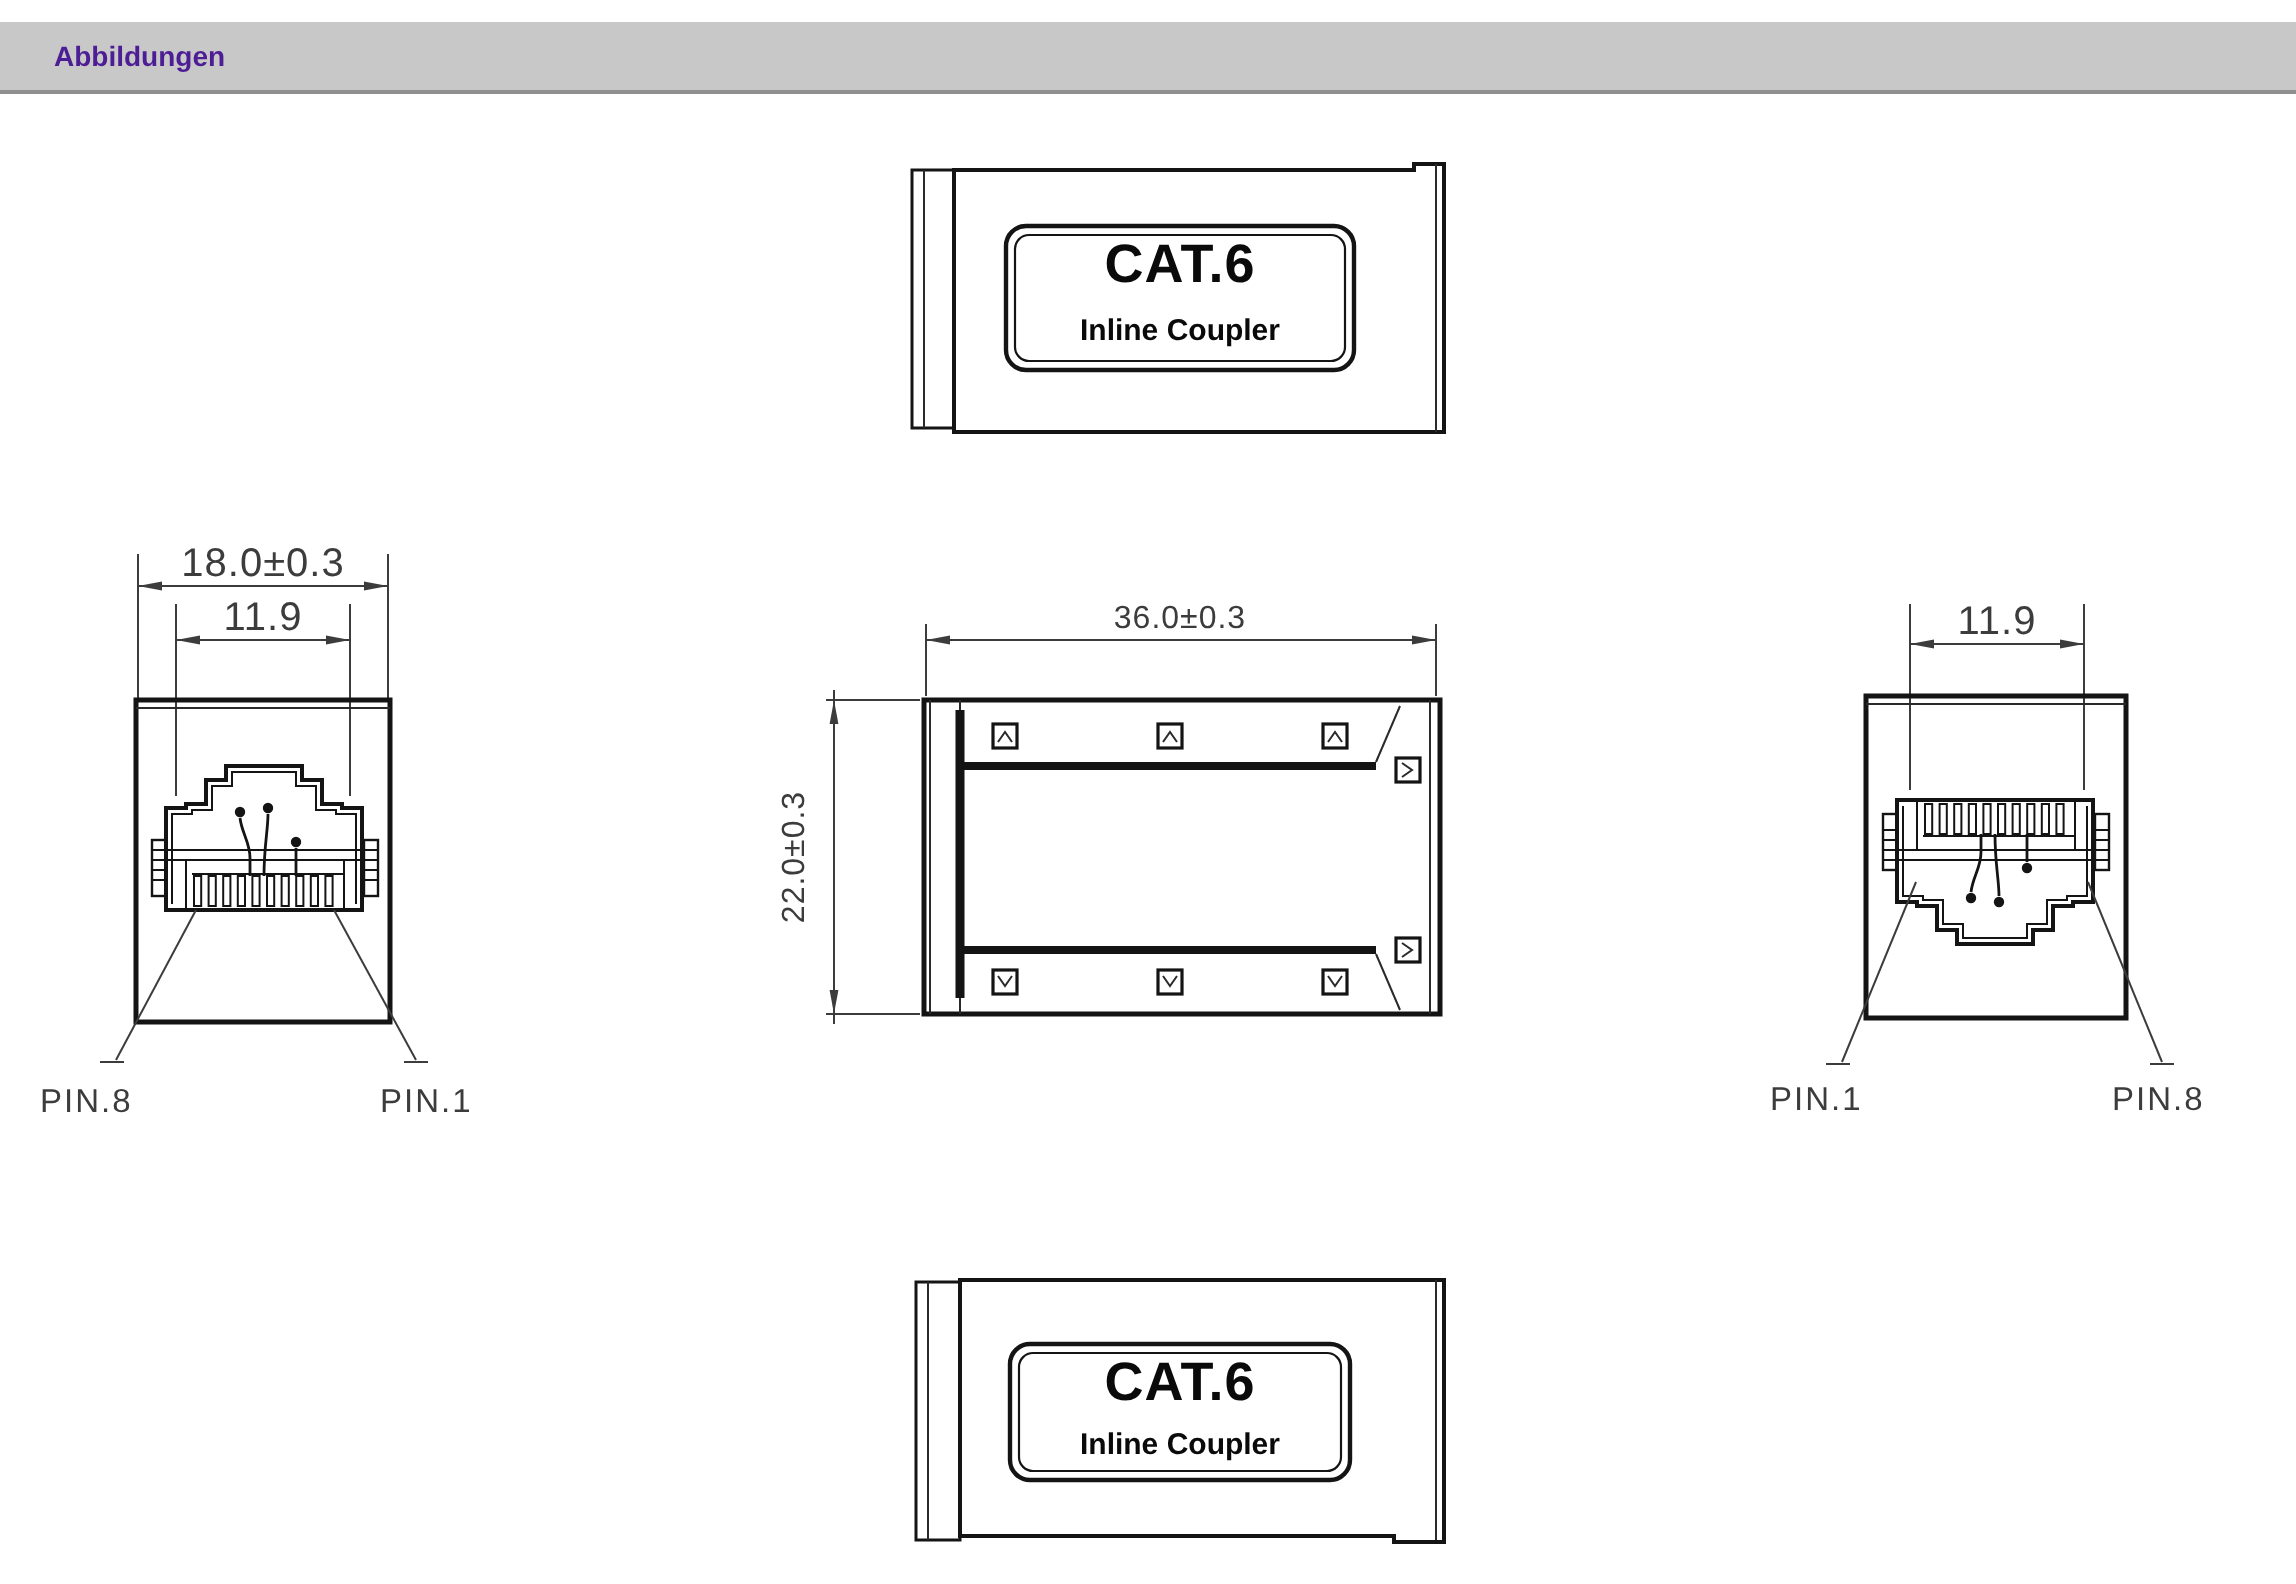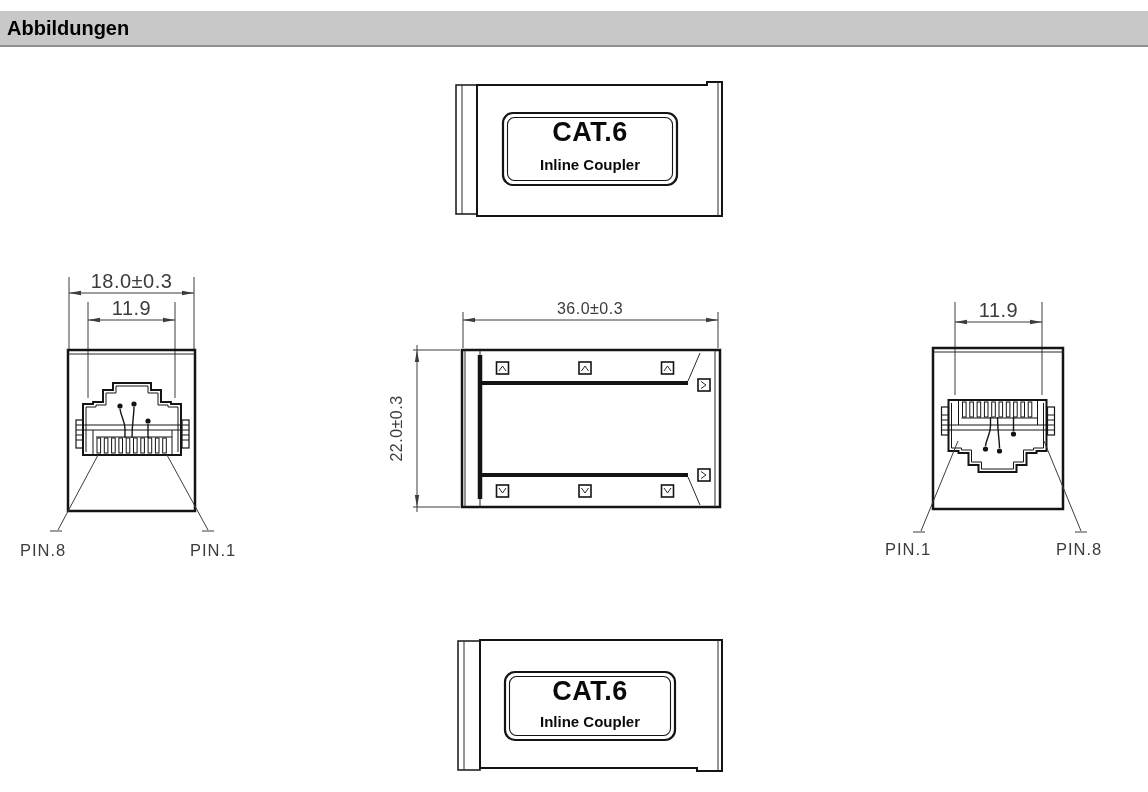--- a/index.html
+++ b/index.html
@@ -1,21 +1,21 @@
 <!DOCTYPE html>
 <html><head>
 <meta charset="utf-8">
 <style>
   html,body{margin:0;padding:0;background:#ffffff;}
   #page{position:relative;width:1148px;height:792px;background:#fff;overflow:hidden;
         font-family:"Liberation Sans",sans-serif;}
   
   #hdr{position:absolute;left:0;top:11px;width:1148px;height:34px;background:#c8c8c8;
        border-bottom:2px solid #8f8f8f;}
-  #hdr span{display:block;padding-left:7px;line-height:34px;font-size:20px;font-weight:bold;color:#000000;}
+  #hdr span{display:block;padding-left:7px;line-height:34px;font-size:14px;font-weight:bold;color:#4c1d95;margin-left:20px;}
   svg{position:absolute;overflow:visible;}
   .ln   {stroke:#141414;fill:none;}
   .thin {stroke:#2a2a2a;fill:none;stroke-width:1;}
   .dimln{stroke:#3c3c3c;fill:none;stroke-width:1;}
   .arr  {fill:#3c3c3c;stroke:none;}
   .dim-lg{font-family:"Liberation Sans",sans-serif;font-size:20px;fill:#3c3c3c;letter-spacing:.5px;}
   .dim-md{font-family:"Liberation Sans",sans-serif;font-size:16px;fill:#3c3c3c;letter-spacing:.5px;}
   .pin   {font-family:"Liberation Sans",sans-serif;font-size:16.5px;fill:#3c3c3c;letter-spacing:1px;}
   .cat   {font-family:"Liberation Sans",sans-serif;font-size:27px;font-weight:bold;fill:#0a0a0a;letter-spacing:.5px;}
   .coup  {font-family:"Liberation Sans",sans-serif;font-size:15px;font-weight:bold;fill:#0a0a0a;}

